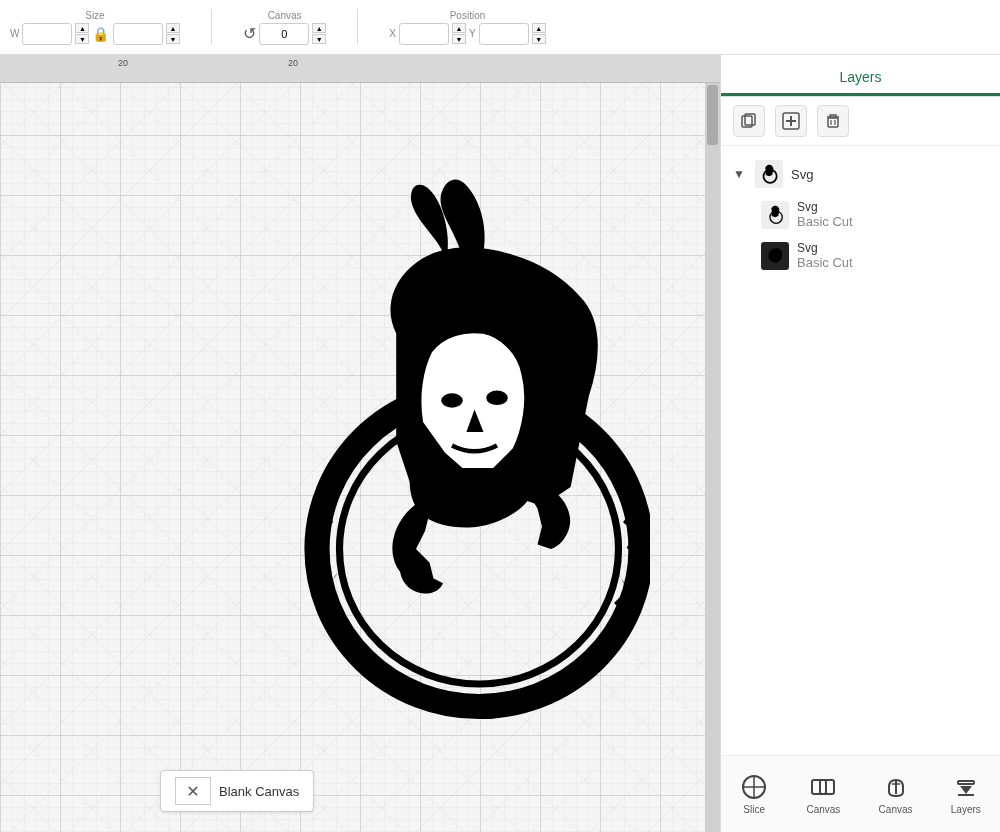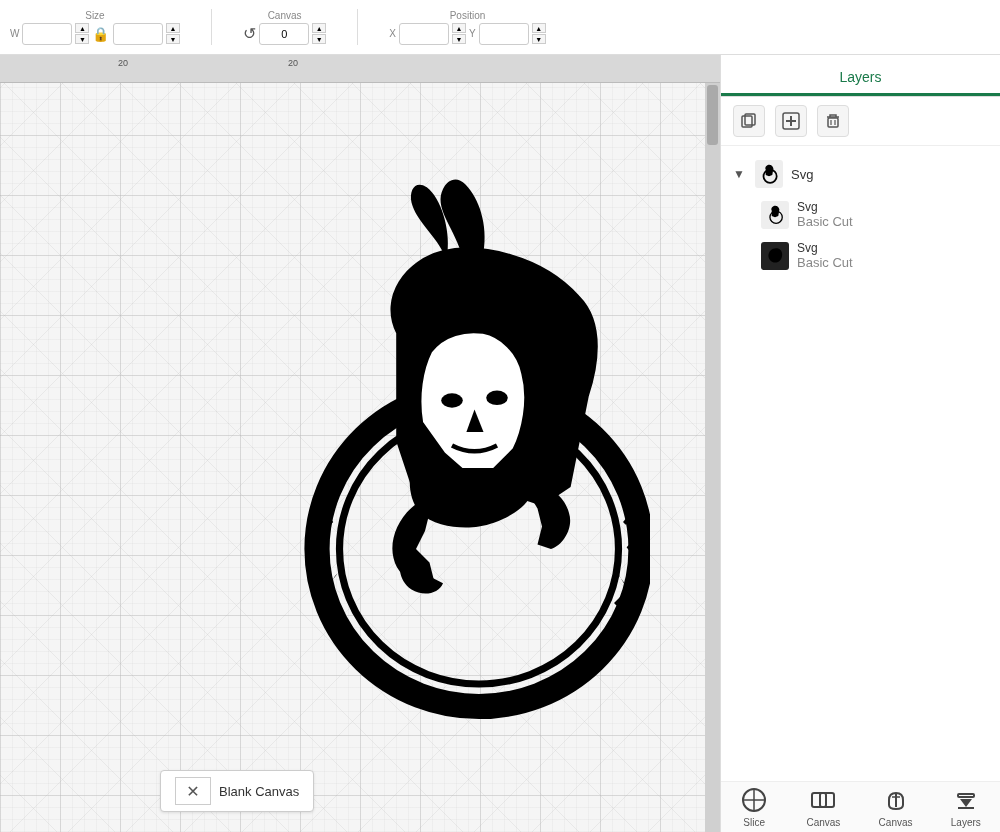--- a/index.html
+++ b/index.html
@@ -286,21 +286,21 @@
       justify-content: center;
     }
     .blank-canvas-x {
       font-size: 16px;
       color: #555;
     }
 
     
     .panel-bottom {
       border-top: 1px solid #eee;
-      padding: 0 0;
+      padding: 13px 0;
       display: flex;
       justify-content: space-around;
       align-items: center;
       background: #fafafa;
     }
     .panel-bottom-btn {
       display: flex;
       flex-direction: column;
       align-items: center;
       gap: 3px;

